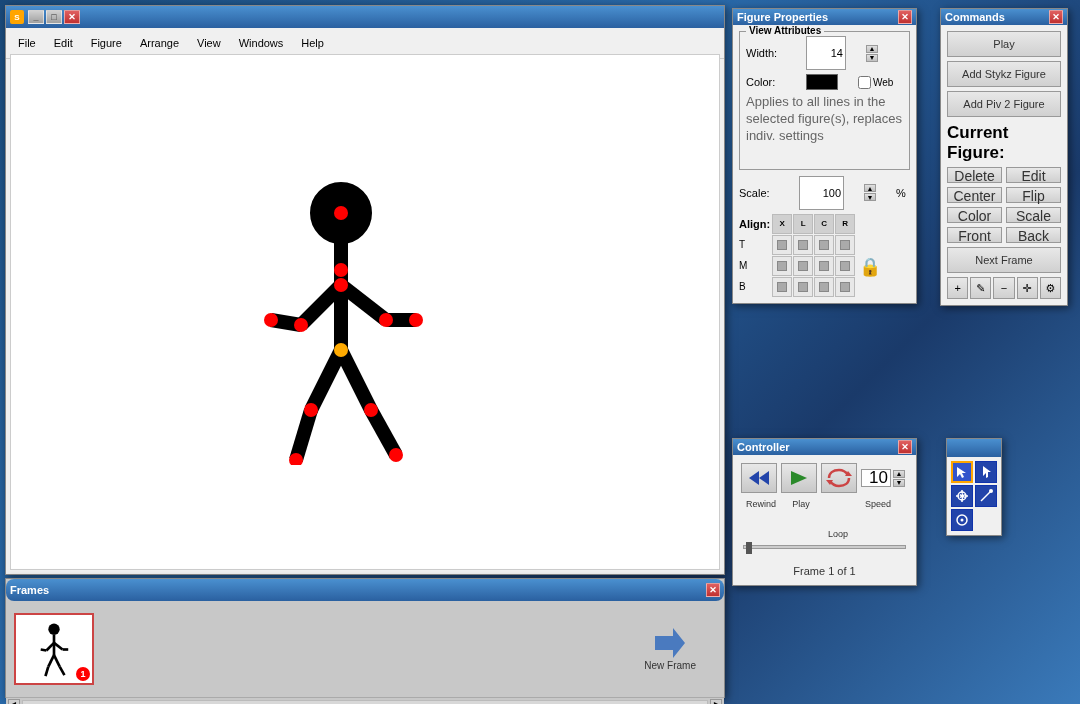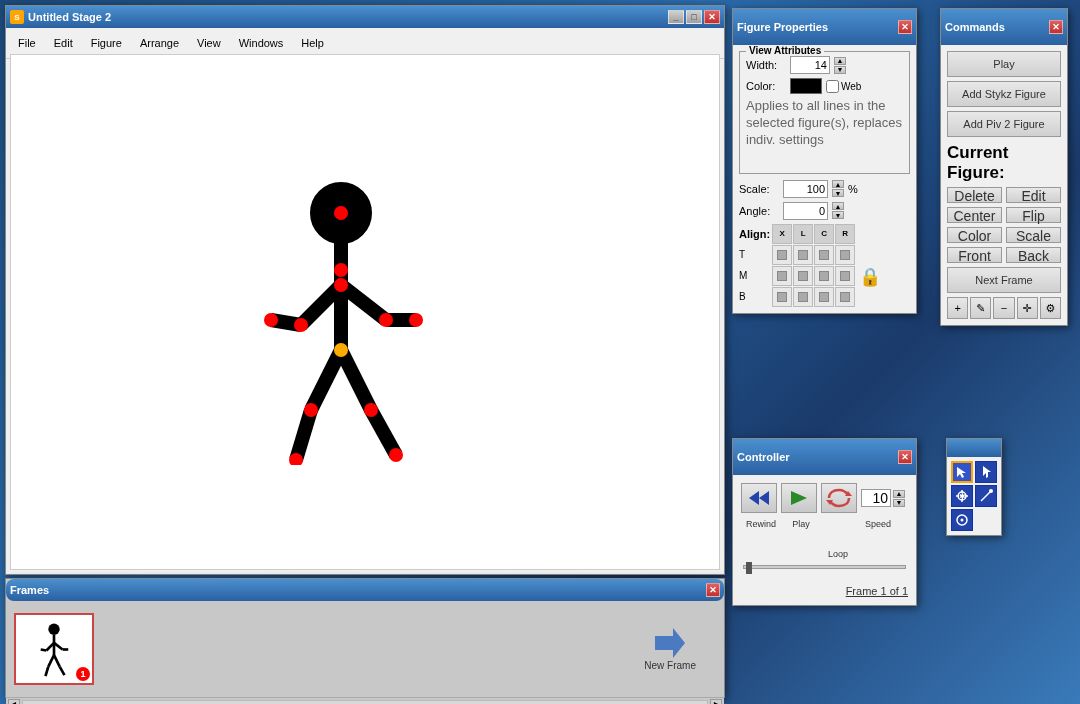--- a/index.html
+++ b/index.html
@@ -183,21 +183,21 @@
       position: absolute;
       top: 8px;
       left: 732px;
       width: 185px;
       background: #f0f0f0;
       border: 1px solid #888;
       box-shadow: 2px 2px 8px rgba(0,0,0,0.5);
     }
 
     .panel-title-bar {
-      height: 36px;
+      height: 16px;
       background: linear-gradient(to bottom, #4a90d0, #2a60a0);
       display: flex;
       align-items: center;
       padding: 0 4px;
       color: white;
       font-size: 11px;
       font-weight: bold;
     }
 
     .close-btn-small {
@@ -233,31 +233,31 @@
       background: #f0f0f0;
       padding: 0 3px;
       font-size: 10px;
       font-weight: bold;
     }
 
     .prop-row {
       display: flex;
       align-items: center;
       margin-bottom: 4px;
-      gap: 4px;
+      gap: 20px;
     }
 
     .prop-label {
       font-size: 11px;
       width: 40px;
     }
 
     .prop-input {
       width: 45px;
-      height: 18px;
+      height: 34px;
       border: 1px solid #999;
       padding: 0 2px;
       font-size: 11px;
       text-align: right;
     }
 
     .spin-btns {
       display: flex;
       flex-direction: column;
       gap: 1px;
@@ -382,21 +382,21 @@
       display: flex;
       align-items: center;
       gap: 2px;
     }
 
     .speed-input {
       width: 30px;
       height: 18px;
       border: 1px solid #999;
       text-align: right;
-      font-size: 14px;
+      font-size: 17px;
       padding: 0 2px;
     }
 
     .ctrl-labels {
       display: flex;
       gap: 4px;
       margin-bottom: 4px;
       padding: 0 2px;
     }
 
@@ -423,24 +423,23 @@
     .frame-slider-thumb {
       width: 6px;
       height: 12px;
       background: #555;
       position: absolute;
       top: -4px;
       left: 2px;
     }
 
     .frame-info {
-      text-align: right;
+      text-align: center;
       font-size: 11px;
       color: #333;
-      text-decoration: underline;
     }
 
     
     .commands {
       position: absolute;
       top: 8px;
       left: 940px;
       width: 128px;
       background: #f0f0f0;
       border: 1px solid #888;
@@ -574,21 +573,20 @@
     }
   </style>
 </head>
 <body>
 
 <div class="desktop"></div>
 
 <div class="main-window">
   <div class="title-bar">
     <span class="title-bar-icon">S</span>
-    <span class="title-bar-text">Untitled Stage 2</span>
     <div class="title-bar-buttons">
       <div class="tb-btn">_</div>
       <div class="tb-btn">□</div>
       <div class="tb-btn close">✕</div>
     </div>
   </div>
   <div class="menu-bar">
     <span class="menu-item">File</span>
     <span class="menu-item">Edit</span>
     <span class="menu-item">Figure</span>
@@ -705,28 +703,20 @@
     <div class="prop-row">
       <span class="prop-label">Scale:</span>
       <input class="prop-input" value="100" style="">
       <div class="spin-btns">
         <div class="spin-btn">▲</div>
         <div class="spin-btn">▼</div>
       </div>
       <span class="percent-label">%</span>
     </div>
 
-    <div class="prop-row">
-      <span class="prop-label">Angle:</span>
-      <input class="prop-input" value="0" style="">
-      <div class="spin-btns">
-        <div class="spin-btn">▲</div>
-        <div class="spin-btn">▼</div>
-      </div>
-    </div>
 
 
     <div style="margin-top:4px;">
       <div style="display:flex; align-items:flex-start; gap:2px;">
         <div style="display:flex; flex-direction:column; gap:1px;">
           <div style="height:20px; font-size:11px; font-weight:bold; display:flex; align-items:center;">Align:</div>
           <div style="height:20px; font-size:10px; display:flex; align-items:center;">T</div>
           <div style="height:20px; font-size:10px; display:flex; align-items:center;">M</div>
           <div style="height:20px; font-size:10px; display:flex; align-items:center;">B</div>
         </div>

